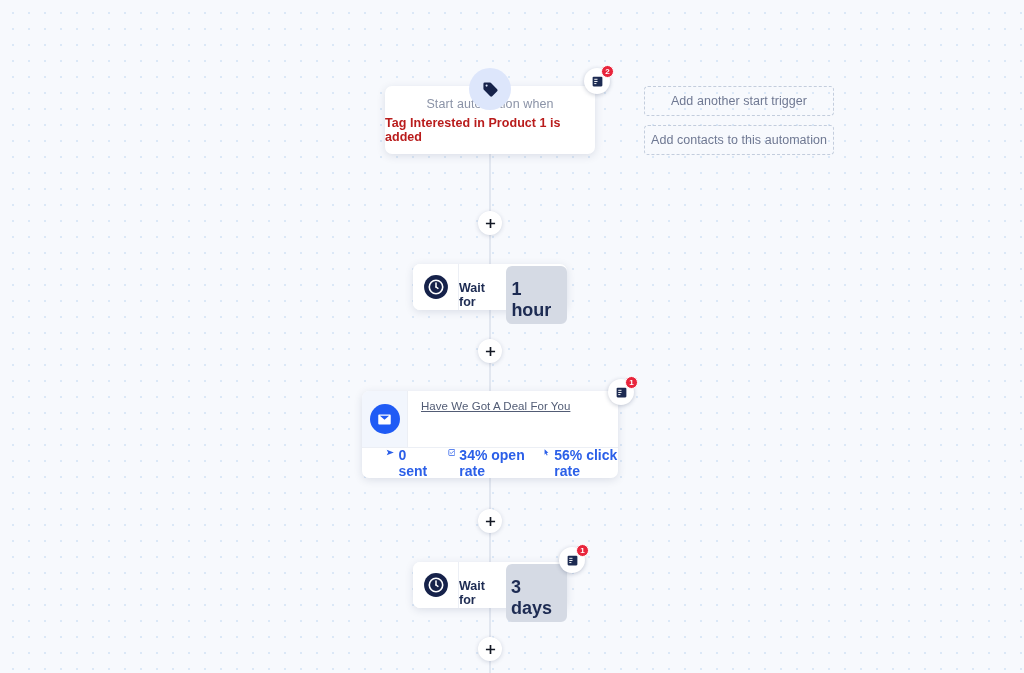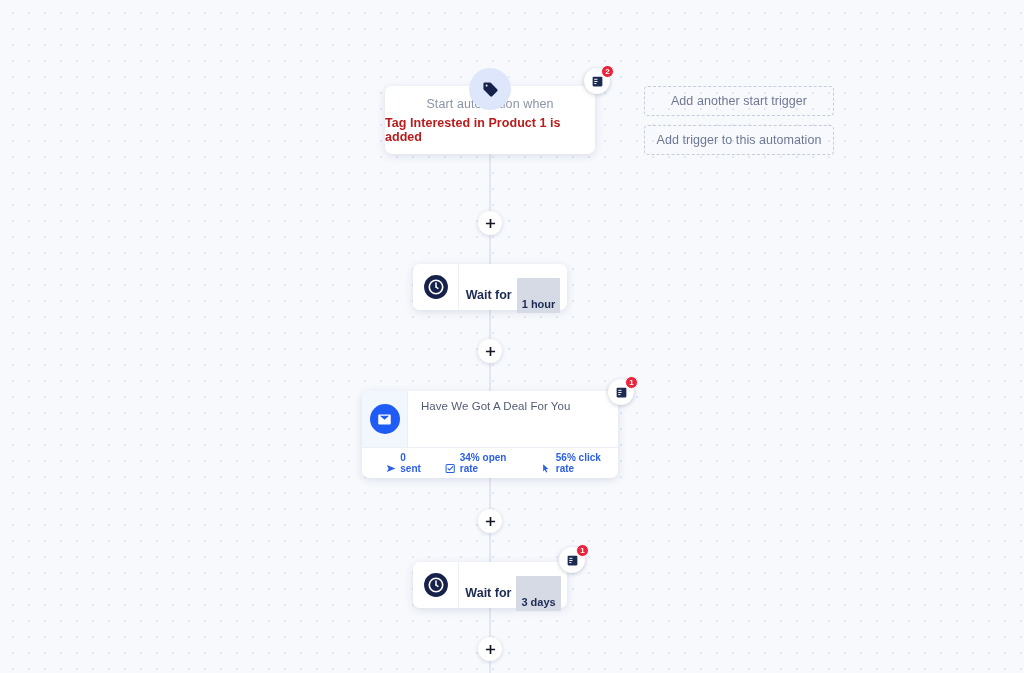--- a/index.html
+++ b/index.html
@@ -143,24 +143,24 @@
     justify-content: center;
     gap: 5px;
     font-size: 12.5px;
     color: #1d2b52;
     font-weight: bold;
     margin-top: 16px;
   }
   .pill {
     background: #d5dae4;
     color: #1d2b52;
-    border-radius: 1px;
-    padding: 20px 5px 3px 5px;
-    font-weight: bold;
-    font-size: 11px;
+    border-radius: 6px;
+    padding: 13px 5px 3px 5px;
+    font-weight: bold;
+    font-size: 18px;
   }
   #wait-1 { top: 264px; }
   #wait-2 { top: 562px; }
 
   
   #email-node {
     left: 362px;
     top: 391px;
     width: 256px;
     height: 87px;
@@ -211,34 +211,35 @@
     color: #1d2b52;
     font-weight: bold;
     border-radius: 3px;
     padding: 2px 5px 3px 5px;
     font-size: 12.5px;
   }
   #email-subject {
     font-size: 11.5px;
     color: #525c75;
     letter-spacing: 0.05px;
+    text-decoration: underline;
   }
   #email-stats {
     height: 30px;
     border-top: 1px solid #eceff5;
     display: flex;
     align-items: center;
     padding-left: 24px;
     gap: 18px;
   }
   .stat {
     display: flex;
-    align-items: flex-end;
+    align-items: flex-start;
     gap: 4px;
-    font-size: 10px;
+    font-size: 14px;
     color: #2b5fe8;
     font-weight: bold;
     cursor: pointer;
   }
 
   
   .comment-badge {
     position: absolute;
     width: 26px;
     height: 26px;
@@ -354,21 +355,21 @@
     <svg width="13" height="13" viewBox="0 0 24 24" fill="#1d2b52">
       <rect x="3" y="3" width="18" height="18" rx="2"></rect>
       <rect x="6" y="7" width="6" height="1.8" fill="#ffffff"></rect>
       <rect x="6" y="11" width="6" height="1.8" fill="#ffffff"></rect>
       <rect x="6" y="15" width="4" height="1.8" fill="#ffffff"></rect>
     </svg>
     <span class="badge-count">2</span>
   </div>
 
   <div id="add-trigger-btn" class="dashed-btn">Add another start trigger</div>
-  <div id="add-contacts-btn" class="dashed-btn">Add trigger to this automation</div>
+  <div id="add-contacts-btn" class="dashed-btn">Add contacts to this automation</div>
 
   <div class="plus-btn" style="top:211px;">
     <svg width="11" height="11" viewBox="0 0 24 24" fill="#131824">
       <rect x="10.2" y="2" width="3.6" height="20" rx="0.4"></rect>
       <rect x="2" y="10.2" width="20" height="3.6" rx="0.4"></rect>
     </svg>
   </div>
 
   <div id="wait-1" class="card wait-node">
     <div class="wait-icon-cell">

